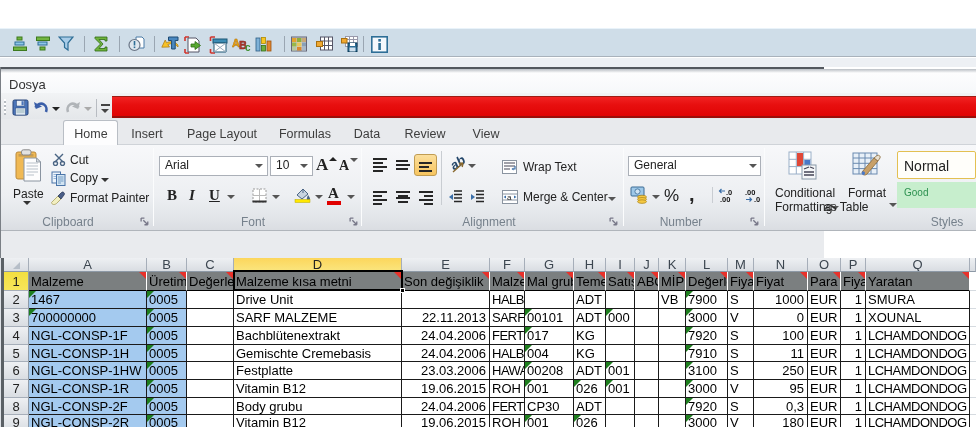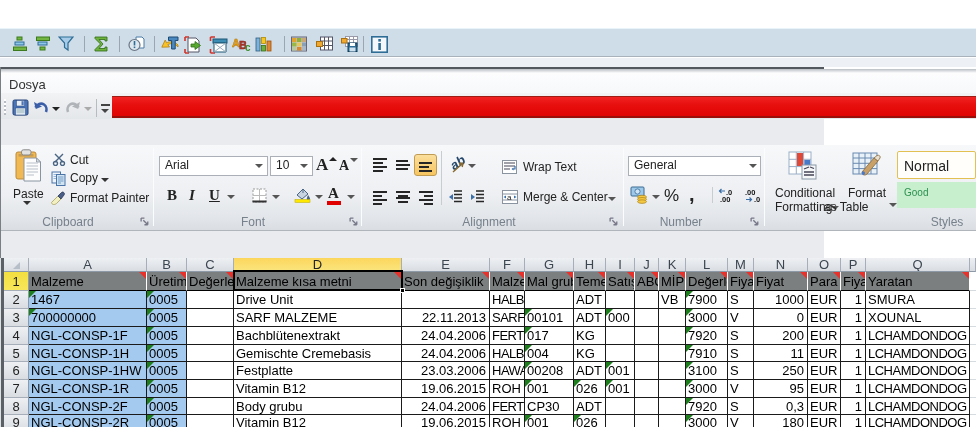--- a/index.html
+++ b/index.html
@@ -202,20 +202,30 @@
       <path d="M13.5 7.5 C12 4 8 2.5 5 4.5 C2.5 6.2 2 9.5 3 12" fill="none" stroke="#b0b4b8" stroke-width="2.6"></path>
       <path d="M15 2 L13.2 9 L7 6.5 Z" fill="#b0b4b8"></path>
     </svg>
     <span class="cardn abs" style="left:84px;top:14px;border-top-color:#aaa;"></span>
     <span class="abs" style="left:96px;top:6px;width:1px;height:18px;background:#b8bcc2;"></span>
     <span class="abs" style="left:101px;top:11px;width:9px;height:2px;background:#444;"></span>
     <span class="cardn abs" style="left:101px;top:16px;border-top-color:#444;border-left-width:4.5px;border-right-width:4.5px;"></span>
   </div>
   <div id="redbar" class="abs"></div>
 
+  <div id="tabs" class="abs">
+    <div id="hometab"></div>
+    <span class="tabtxt" style="left:91px">Home</span>
+    <span class="tabtxt" style="left:147px">Insert</span>
+    <span class="tabtxt" style="left:222px">Page Layout</span>
+    <span class="tabtxt" style="left:305px">Formulas</span>
+    <span class="tabtxt" style="left:367px">Data</span>
+    <span class="tabtxt" style="left:425px">Review</span>
+    <span class="tabtxt" style="left:486px">View</span>
+  </div>
 
   <div id="ribbon" class="abs">
     <span class="gdiv" style="left:153px"></span>
     <span class="gdiv" style="left:361px"></span>
     <span class="gdiv" style="left:623px"></span>
     <span class="gdiv" style="left:764px"></span>
     <span class="glabel" style="left:68px">Clipboard</span>
     <span class="glabel" style="left:253px">Font</span>
     <span class="glabel" style="left:489px">Alignment</span>
     <span class="glabel" style="left:681px">Number</span>
@@ -542,21 +552,21 @@
               <td class="d">Bachblütenextrakt</td>
               <td class="d r">24.04.2006</td>
               <td class="d cond">FERT</td>
               <td class="d">017<i class="gt"></i></td>
               <td class="d">KG</td>
               <td class="d"></td>
               <td class="d"></td>
               <td class="d"></td>
               <td class="d">7920<i class="gt"></i></td>
               <td class="d">S</td>
-              <td class="d r">200</td>
+              <td class="d r">100</td>
               <td class="d">EUR</td>
               <td class="d r">1</td>
               <td class="d cond">LCHAMDONDOG</td>
               <td class="sl"></td>
       </tr>
       <tr style="height:17px;">
         <td class="rn">5</td>
         <td class="d b">NGL-CONSP-1H</td>
               <td class="d b">0005<i class="gt"></i></td>
               <td class="d"></td>

